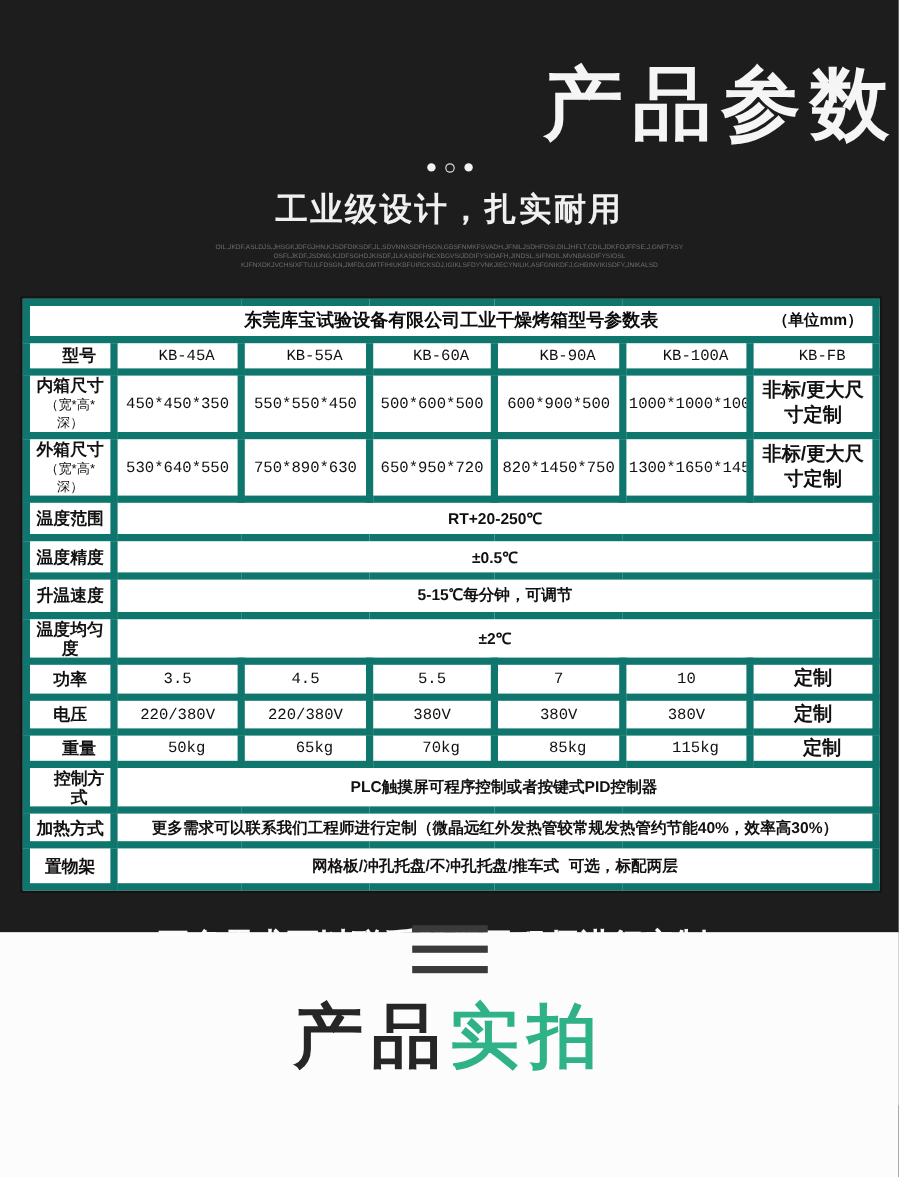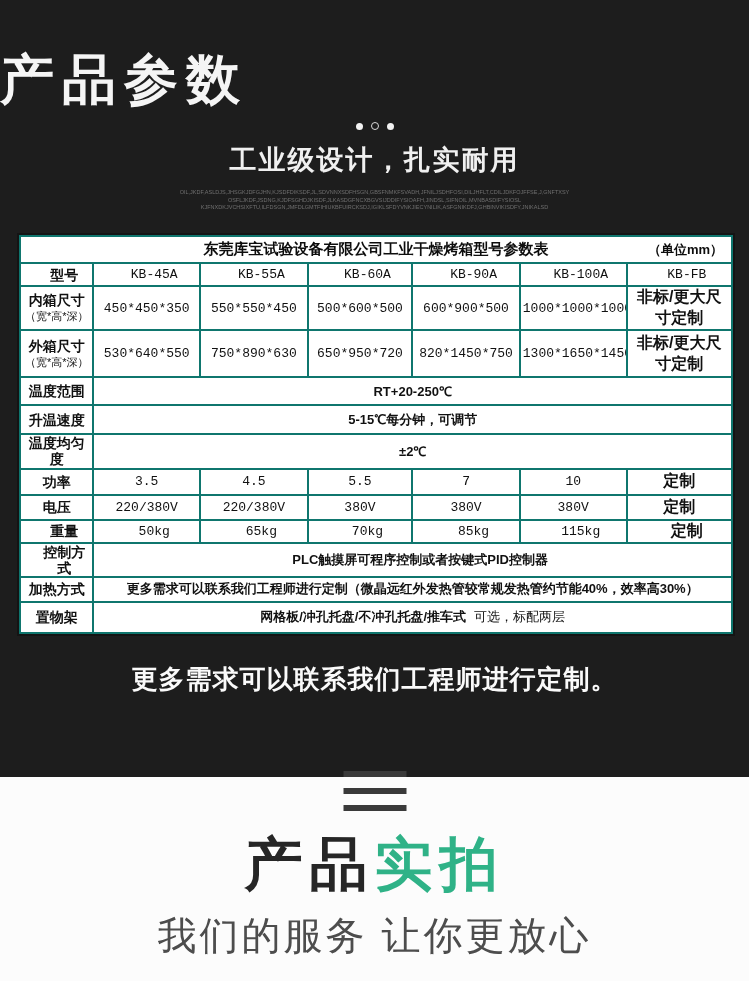--- a/index.html
+++ b/index.html
@@ -11,23 +11,23 @@
     font-family:"Liberation Sans",sans-serif;
     background:#fcfcfc;
   }
   
   .dark-section{
     position:absolute;top:0;left:0;width:749px;height:777px;
     background:#1d1d1d;
   }
   .hero-title{
     margin-top:50px;
-    text-align:left;
+    text-align:right;
     color:#f5f5f5;
-    font-size:54px;
+    font-size:66px;
     font-weight:700;
     letter-spacing:8px;
     line-height:1.1;
   }
   .hero-dots{
     margin-top:12px;
     display:flex;justify-content:center;align-items:center;gap:8px;
     height:10px;
   }
   .dot{width:7px;height:7px;border-radius:50%;background:#f2f2f2;}
@@ -55,37 +55,37 @@
     background:#ffffff;
     border:2px solid #141414;
   }
   table.spec{
     width:100%;
     border-collapse:collapse;
     table-layout:fixed;
     background:#ffffff;
   }
   table.spec td{
-    border:2px solid #0f766e;
+    border:6px solid #0f766e;
     text-align:center;
     vertical-align:middle;
     padding:0 2px;
     color:#111;
     overflow:hidden;
   }
   .title-row td{height:25px;border-bottom:1px solid #1e1e1e;}
   .title-wrap{position:relative;width:100%;}
   .tbl-title{font-size:15px;font-weight:700;color:#0d0d0d;}
   .tbl-unit{position:absolute;right:6px;top:50%;transform:translateY(-50%);font-size:13px;font-weight:700;color:#0d0d0d;}
   .lbl{font-size:14px;font-weight:700;line-height:1.15;}
   .sublbl{font-size:11px;font-weight:400;margin-top:1px;}
   .val{font-family:"Liberation Mono",monospace;font-size:13px;}
   .val-cjk{font-size:16px;font-weight:700;font-family:"Liberation Sans",sans-serif;}
   .span-val{font-size:13px;font-weight:700;}
-  .bold-part{font-weight:400;margin-left:8px;}
+  .bold-part{font-weight:700;margin-left:8px;}
   tr.h22 td{height:21px;padding-left:17px;}
   tr.h40 td{height:40px;}
   tr.h46 td{height:45px;}
   tr.h27 td{height:26px;margin-top:20px;}
   tr.h28 td{height:27px;}
   tr.h21 td{height:20px;}
   tr.h25 td{height:24px;}
   tr.h24 td{height:23px;}
   tr.h30 td{height:29px;}
   
@@ -205,20 +205,24 @@
             <td class="val">1300*1650*1450</td>
             <td class="val-cjk">非标/更大尺寸定制</td>
           </tr>
 
           <tr class="h27">
             <td class="lbl">温度范围</td>
             <td colspan="6" class="span-val">RT+20-250℃</td>
           </tr>
 
 
+          <tr class="h27">
+            <td class="lbl">温度精度</td>
+            <td colspan="6" class="span-val">±0.5℃</td>
+          </tr>
 
           <tr class="h28">
             <td class="lbl">升温速度</td>
             <td colspan="6" class="span-val">5-15℃每分钟，可调节</td>
           </tr>
 
           <tr class="h21">
             <td class="lbl">温度均匀度</td>
             <td colspan="6" class="span-val">±2℃</td>
           </tr>
@@ -282,17 +286,16 @@
     <div class="divider-bars">
       <span class="bar"></span>
       <span class="bar"></span>
       <span class="bar"></span>
     </div>
 
     <div class="bottom-heading">
       <span class="heading-dark">产品</span><span class="heading-green">实拍</span>
     </div>
 
-    <div class="bottom-subheading">我们的服务 让你更放心</div>
 
   </div>
 
 </div>
 
 </body></html>

